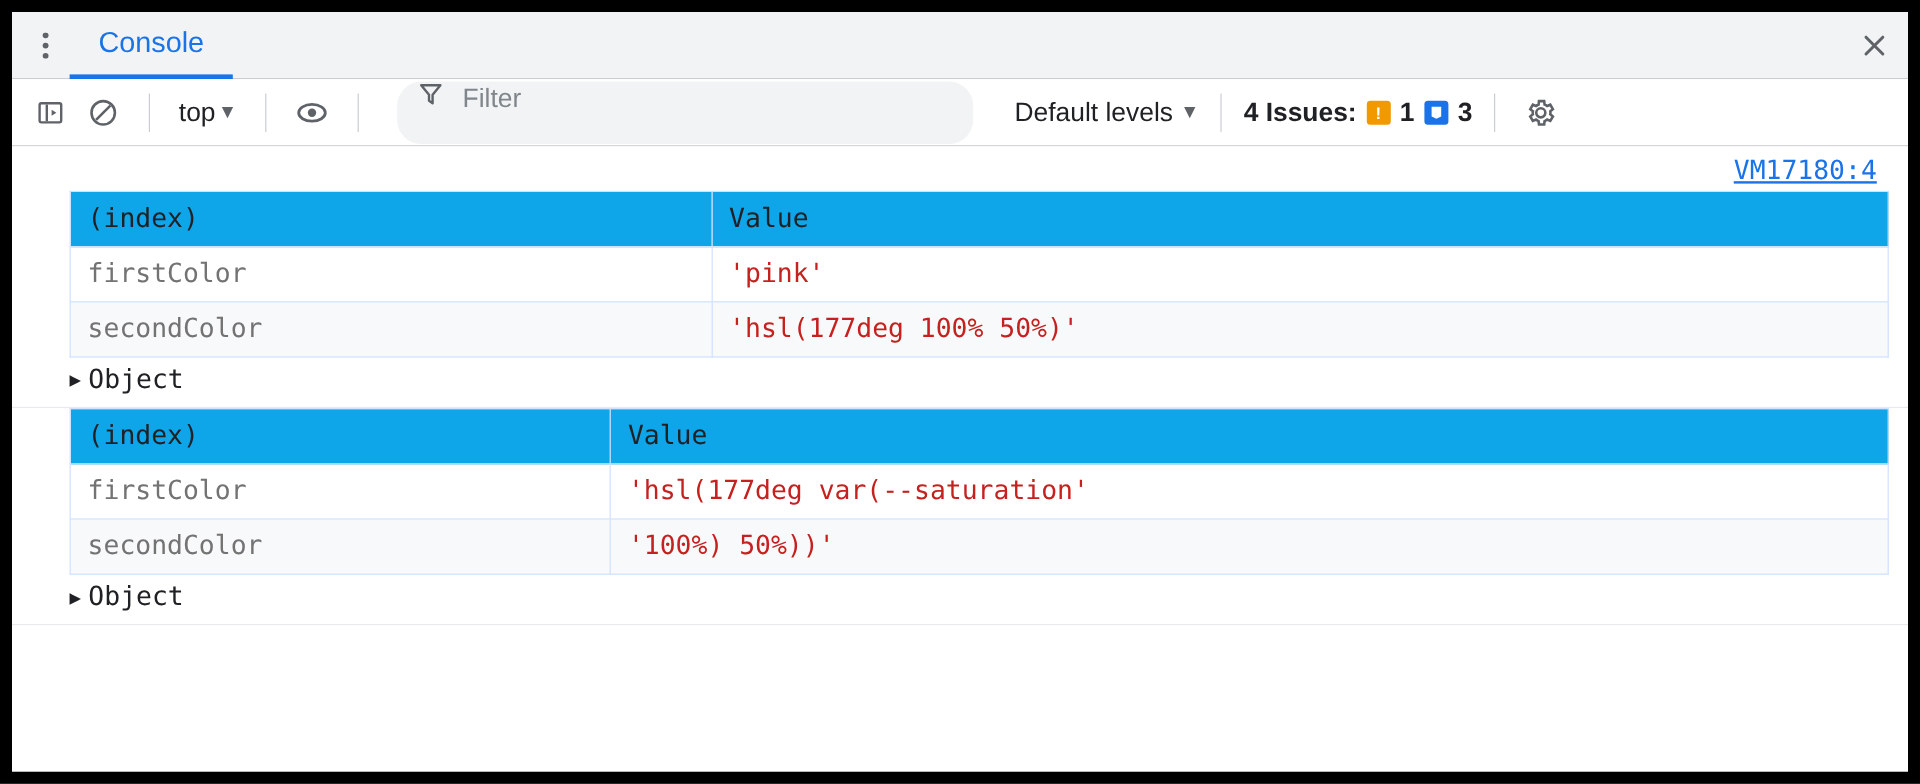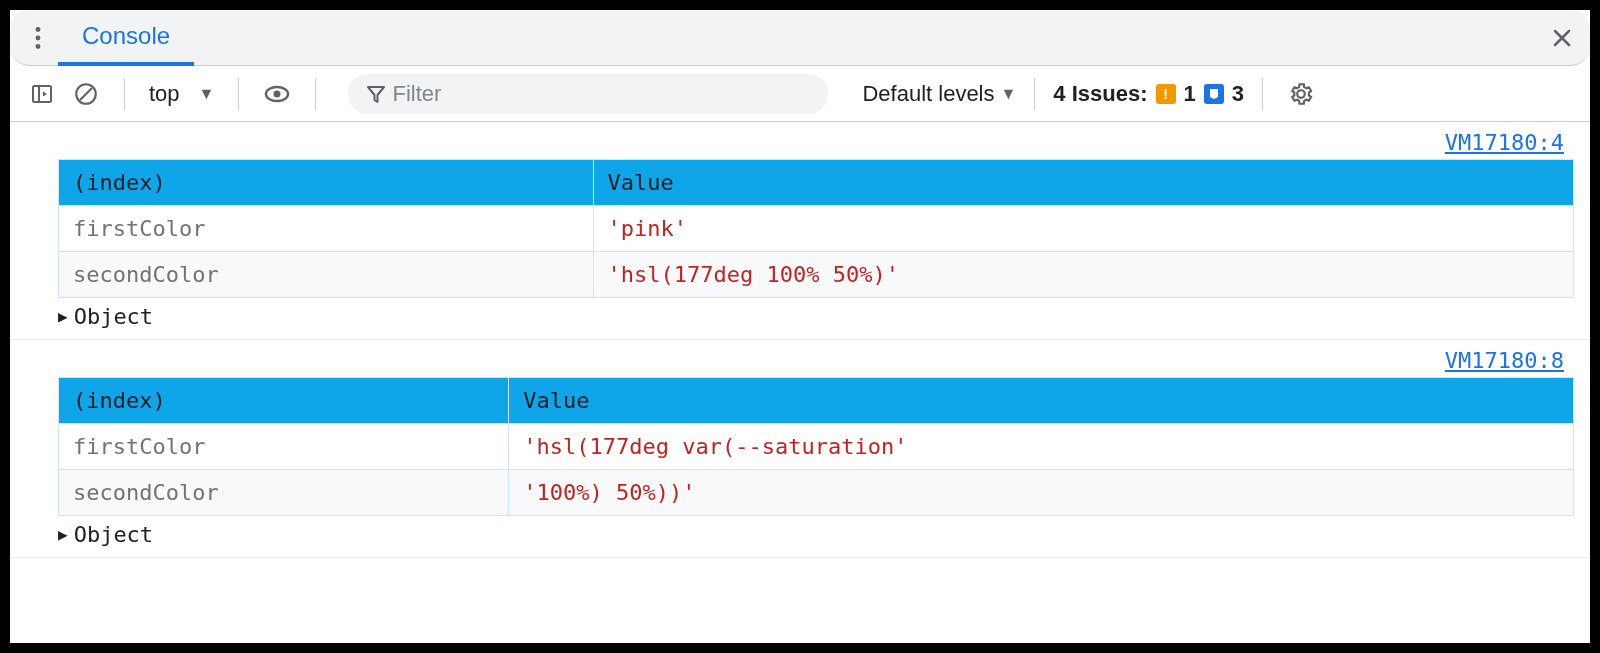--- a/index.html
+++ b/index.html
@@ -18,21 +18,20 @@
       overflow: hidden;
     }
     
     .tabbar {
       display: flex;
       align-items: center;
       height: 56px;
       background: #f1f3f4;
       border-bottom: 1px solid #cacdd1;
       padding: 0 8px;
-      border-radius: 20px;
     }
     .kebab {
       width: 40px; height: 40px;
       display:flex; align-items:center; justify-content:center;
       cursor:pointer;
       color:#5f6368;
     }
     .tab {
       height: 100%;
       padding: 0 24px;
@@ -68,34 +67,34 @@
       margin: 0 14px;
     }
     .iconbtn {
       width: 40px; height: 40px;
       display:flex; align-items:center; justify-content:center;
       cursor:pointer;
       color:#5f6368;
       border-radius:4px;
     }
     .context-sel {
-      display:flex; align-items:center; gap:19px;
+      display:flex; align-items:center; gap:2px;
       cursor:pointer;
       padding:0 6px;
       justify-content:space-between;
     }
     .filterbox {
       flex: 0 0 auto;
-      display:flex; align-items:center;
-      height: 40px;
+      display:flex; align-items:flex-start;
+      height: 52px;
       background:#f1f3f4;
       border-radius: 20px;
       margin-left: 14px;
       padding: 0 18px;
-      gap: 4px;
+      gap: 14px;
       min-width: 480px;
     }
     .filterbox input {
       border:none; outline:none;
       background:transparent;
       font-size:22px;
       width: 100%;
       color:#202124;
     }
     .filterbox input::placeholder { color:#80868b; }
@@ -276,23 +275,20 @@
           </tr>
         </tbody>
       </table>
       <div class="obj-expand">
         <span class="tri">▶</span>
         <span>Object</span>
       </div>
     </div>
 
     <div class="entry">
-      <div class="srclink">
-        <a>VM17180:8</a>
-      </div>
       <table class="console-table">
         <thead>
           <tr>
             <th>(index)</th>
             <th>Value</th>
           </tr>
         </thead>
         <tbody>
           <tr>
             <td>firstColor</td>

